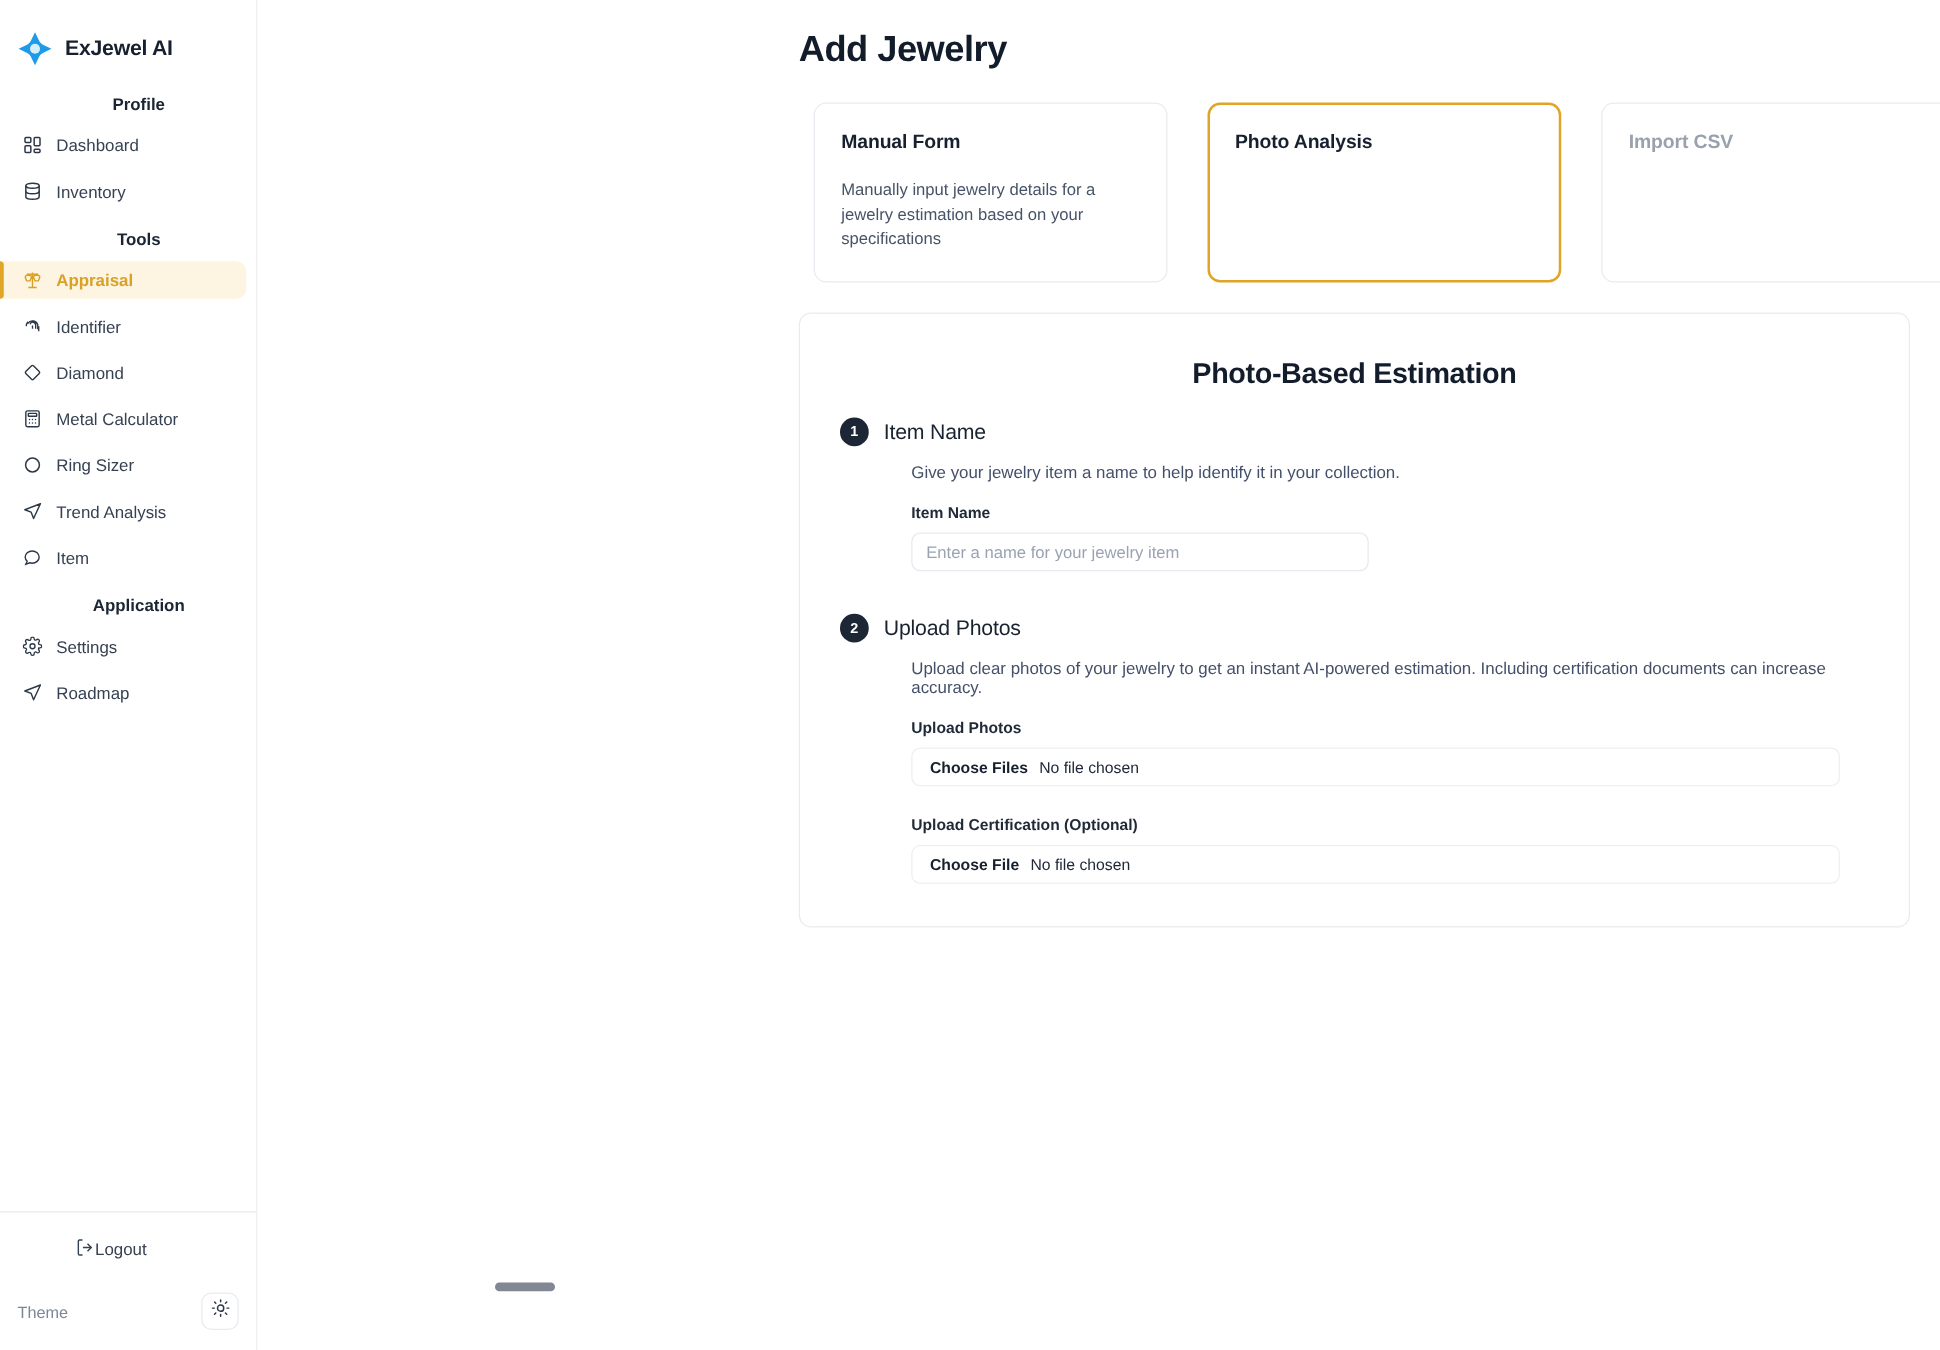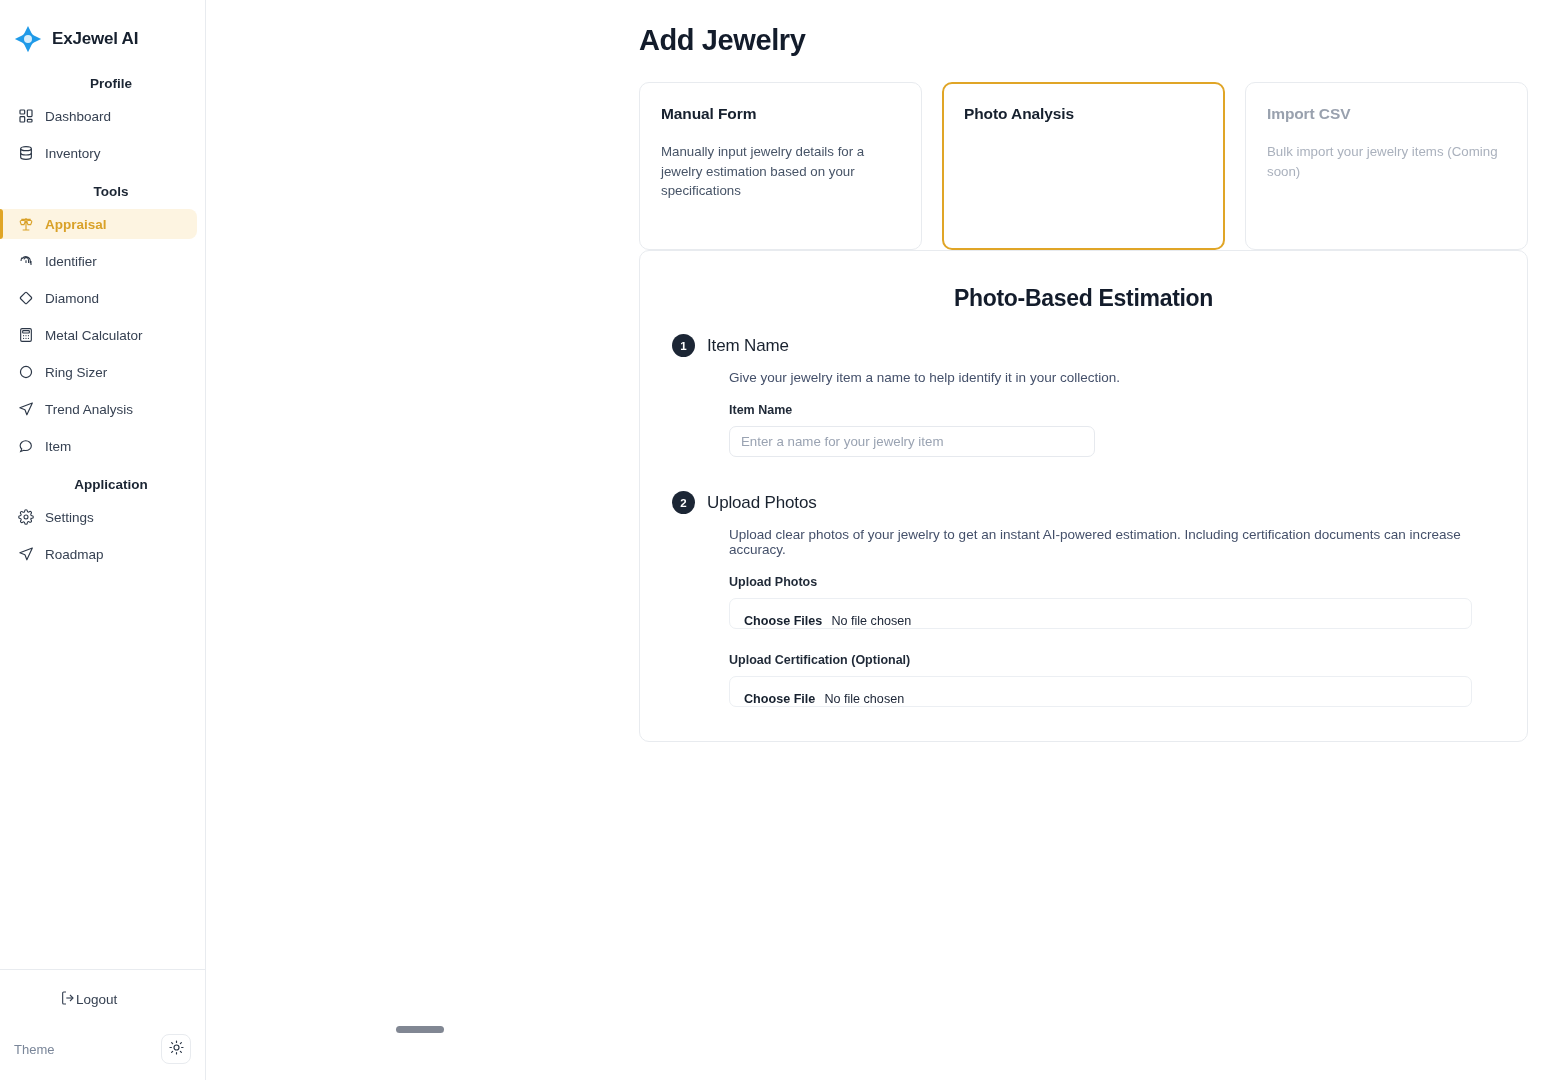--- a/index.html
+++ b/index.html
@@ -88,24 +88,25 @@
     font-size: 29px; font-weight: bold; color: #131c2b;
     letter-spacing: -0.4px;
     position: absolute; left: 433px; top: 24px;
   }
 
   .cards {
     position: absolute; left: 433px; top: 82px;
     display: flex; gap: 20px;
   }
   .card {
-    width: 283px; height: 168px;
+    width: 283px; height: 144px;
     border: 1px solid #e8ebef; border-radius: 10px;
     background: #ffffff; padding: 22px 22px 0 21px;
     cursor: pointer;
+    margin-left: 12px;
   }
   .card.selected { border: 2px solid #e0a526; padding: 21px 21px 0 20px; }
   .card.disabled { cursor: default; }
   .card-title {
     font-size: 15.5px; font-weight: bold; color: #16202e;
     letter-spacing: -0.1px; margin-bottom: 19px;
   }
   .card.disabled .card-title { color: #99a1ae; }
   .card-desc { font-size: 13.3px; line-height: 19.5px; color: #475467; }
   .card.disabled .card-desc { color: #aab1bd; }
@@ -143,21 +144,21 @@
     background: #fff; padding: 0 11px;
     font-family: "Liberation Sans", sans-serif;
     font-size: 13.3px; color: #1f2937; outline: none;
   }
   .text-input::placeholder { color: #9aa3b2; }
 
   .step2 { margin-top: 34px; }
   .file-row {
     margin-left: 57px; margin-right: 23px;
     height: 31px; border: 1px solid #eceff3; border-radius: 7px;
-    background: #fff; display: flex; align-items: flex-end;
+    background: #fff; display: flex; align-items: center;
     padding: 0 14px; gap: 9px; cursor: pointer;
   }
   .file-btn { font-size: 12.6px; font-weight: bold; color: #16202e; }
   .file-status { font-size: 12.6px; color: #20293a; }
 
   .scroll-thumb {
     position: absolute; left: 190px; bottom: 47px;
     width: 48px; height: 7px; border-radius: 4px;
     background: #6b7280; opacity: .85; cursor: pointer;
   }
@@ -339,21 +340,20 @@
         <div class="card-title">Manual Form</div>
         <div class="card-desc">Manually input jewelry details for a jewelry estimation based on your specifications</div>
       </div>
 
       <div class="card selected">
         <div class="card-title">Photo Analysis</div>
       </div>
 
       <div class="card disabled">
         <div class="card-title">Import CSV</div>
-        <div class="card-desc">Bulk import your jewelry items (Coming soon)</div>
       </div>
     </div>
 
     <section class="panel">
       <div class="panel-title">Photo-Based Estimation</div>
 
       <div class="step step1">
         <div class="step-head">
           <span class="step-num">1</span>
           <span class="step-title">Item Name</span>

